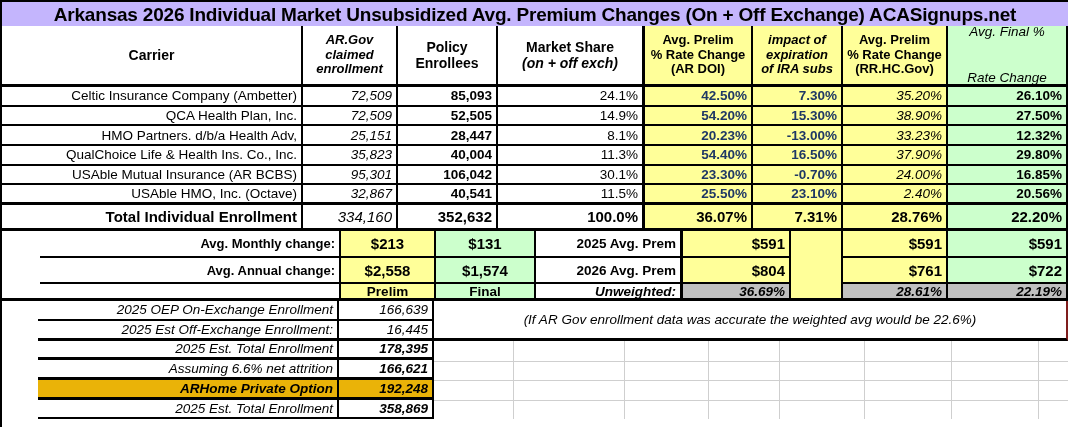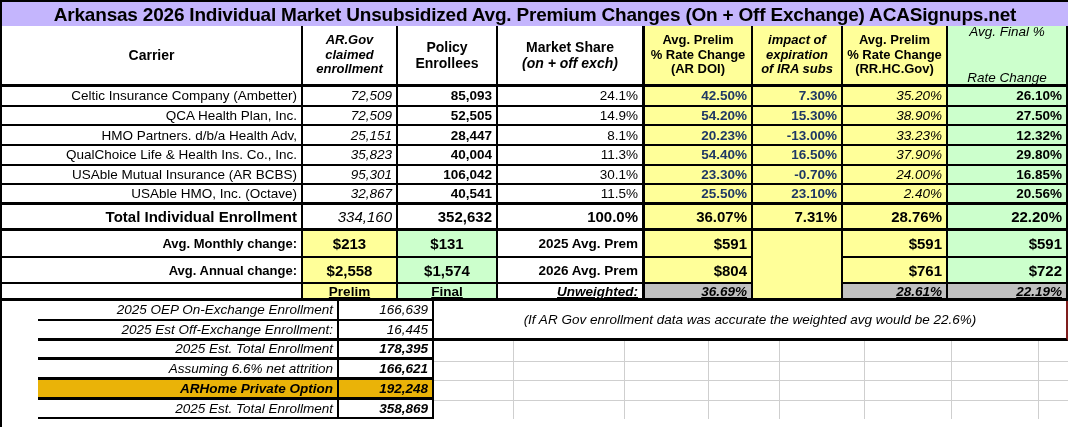--- a/index.html
+++ b/index.html
@@ -27,24 +27,24 @@
   .header-row{height:61px;border-bottom-width:3px;}
   .hc{flex-direction:column;justify-content:center;text-align:center;
       font-weight:bold;font-size:13px;line-height:1.15;}
   .hc span{display:block;width:100%;}
   .carrier-row{height:19.7px;text-align:right;}
   .carrier-row.last{border-bottom-width:3px;}
   .total-row{height:26px;border-bottom-width:3px;}
   .total-row .c{font-size:15px;}
 
   .summary{display:flex;box-sizing:border-box;border-bottom:3px solid #000;}
-  .sum-left{width:751px;}
+  .sum-left{width:751px;padding-left:38px;}
   .sum-mid{width:90px;box-sizing:border-box;border-right:2px solid #000;background:#FFFF99;}
   .sum-right{width:225px;}
-  .h27{height:27px}.h26{height:26px}.h19{height:14px;border-bottom:none;text-decoration:underline;}
+  .h27{height:27px}.h26{height:26px}.h19{height:14px;border-bottom:none;}
   .dollar{font-size:15px;font-weight:bold;}
 
   .bottom{display:flex;margin-left:36px;}
   .bot-left{width:396px;}
   .bot-right{width:670px;}
   .bot-row{height:19.7px;}
   .bot-row.thick{border-bottom-width:3px;}
   .bot-row .c{font-style:italic;}
   .note{height:39.4px;box-sizing:border-box;border-right:2px solid #7f1d1d;border-bottom:3px solid #000;
         display:flex;align-items:center;justify-content:center;

